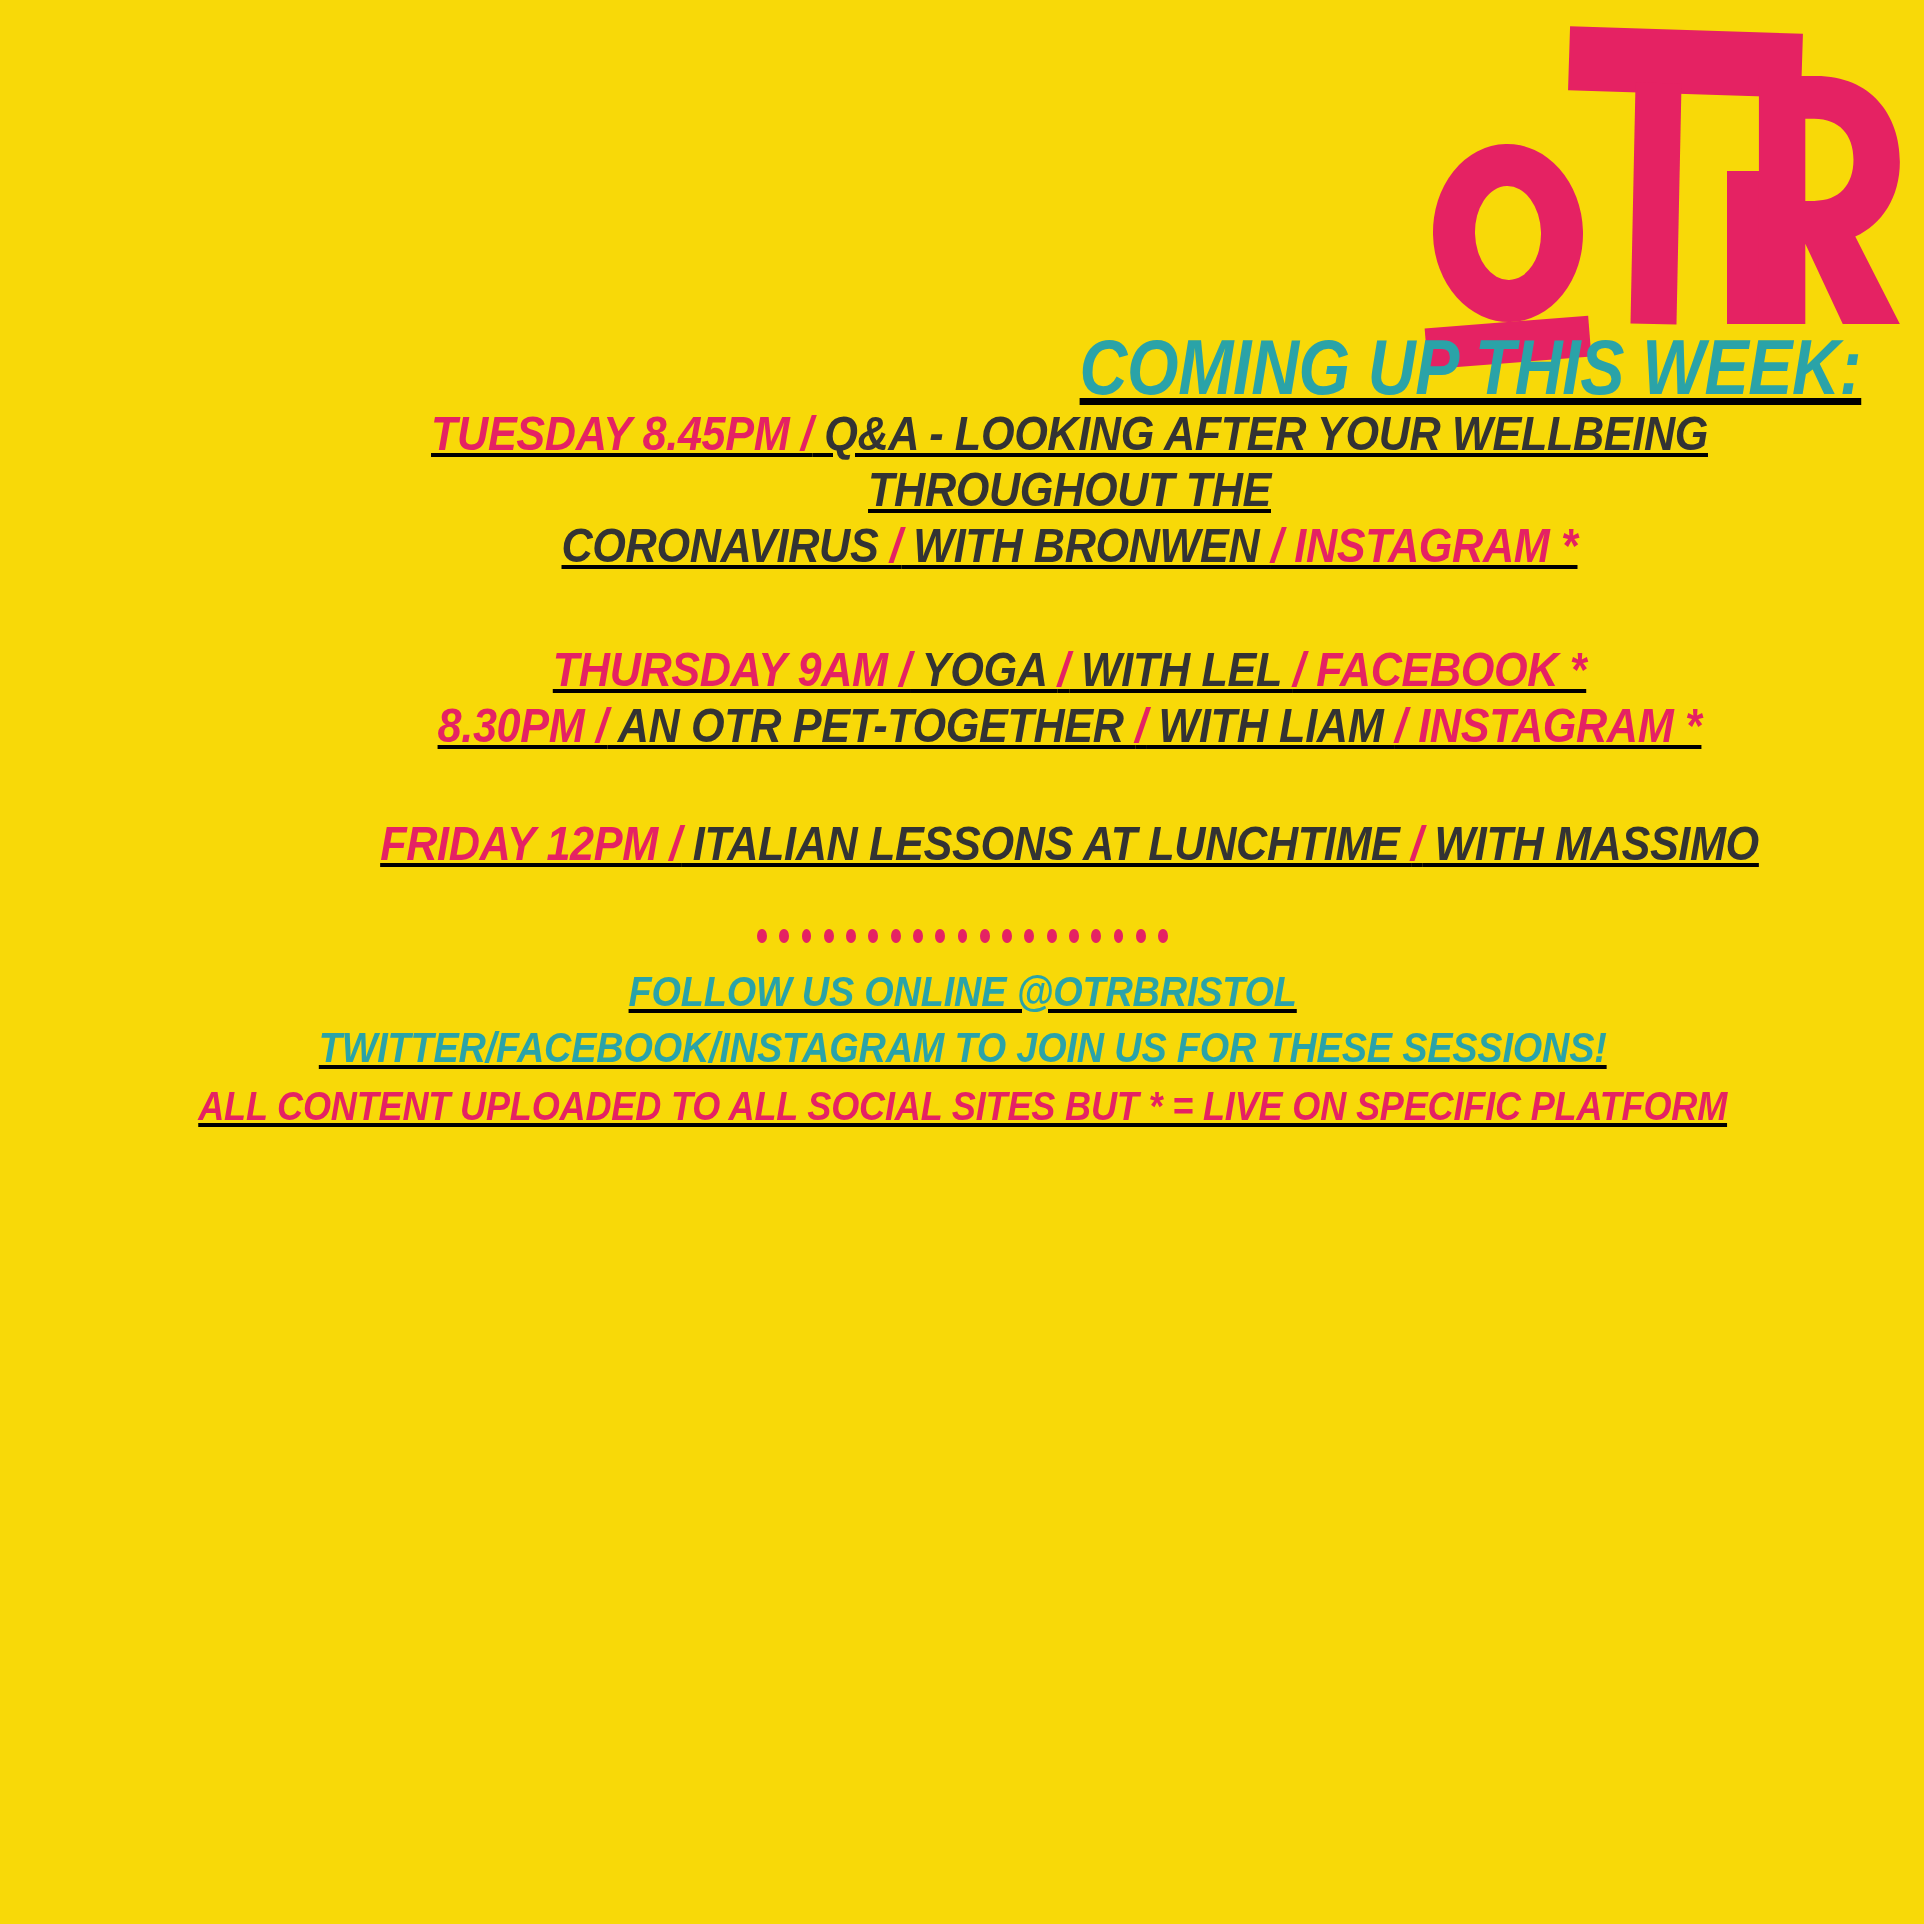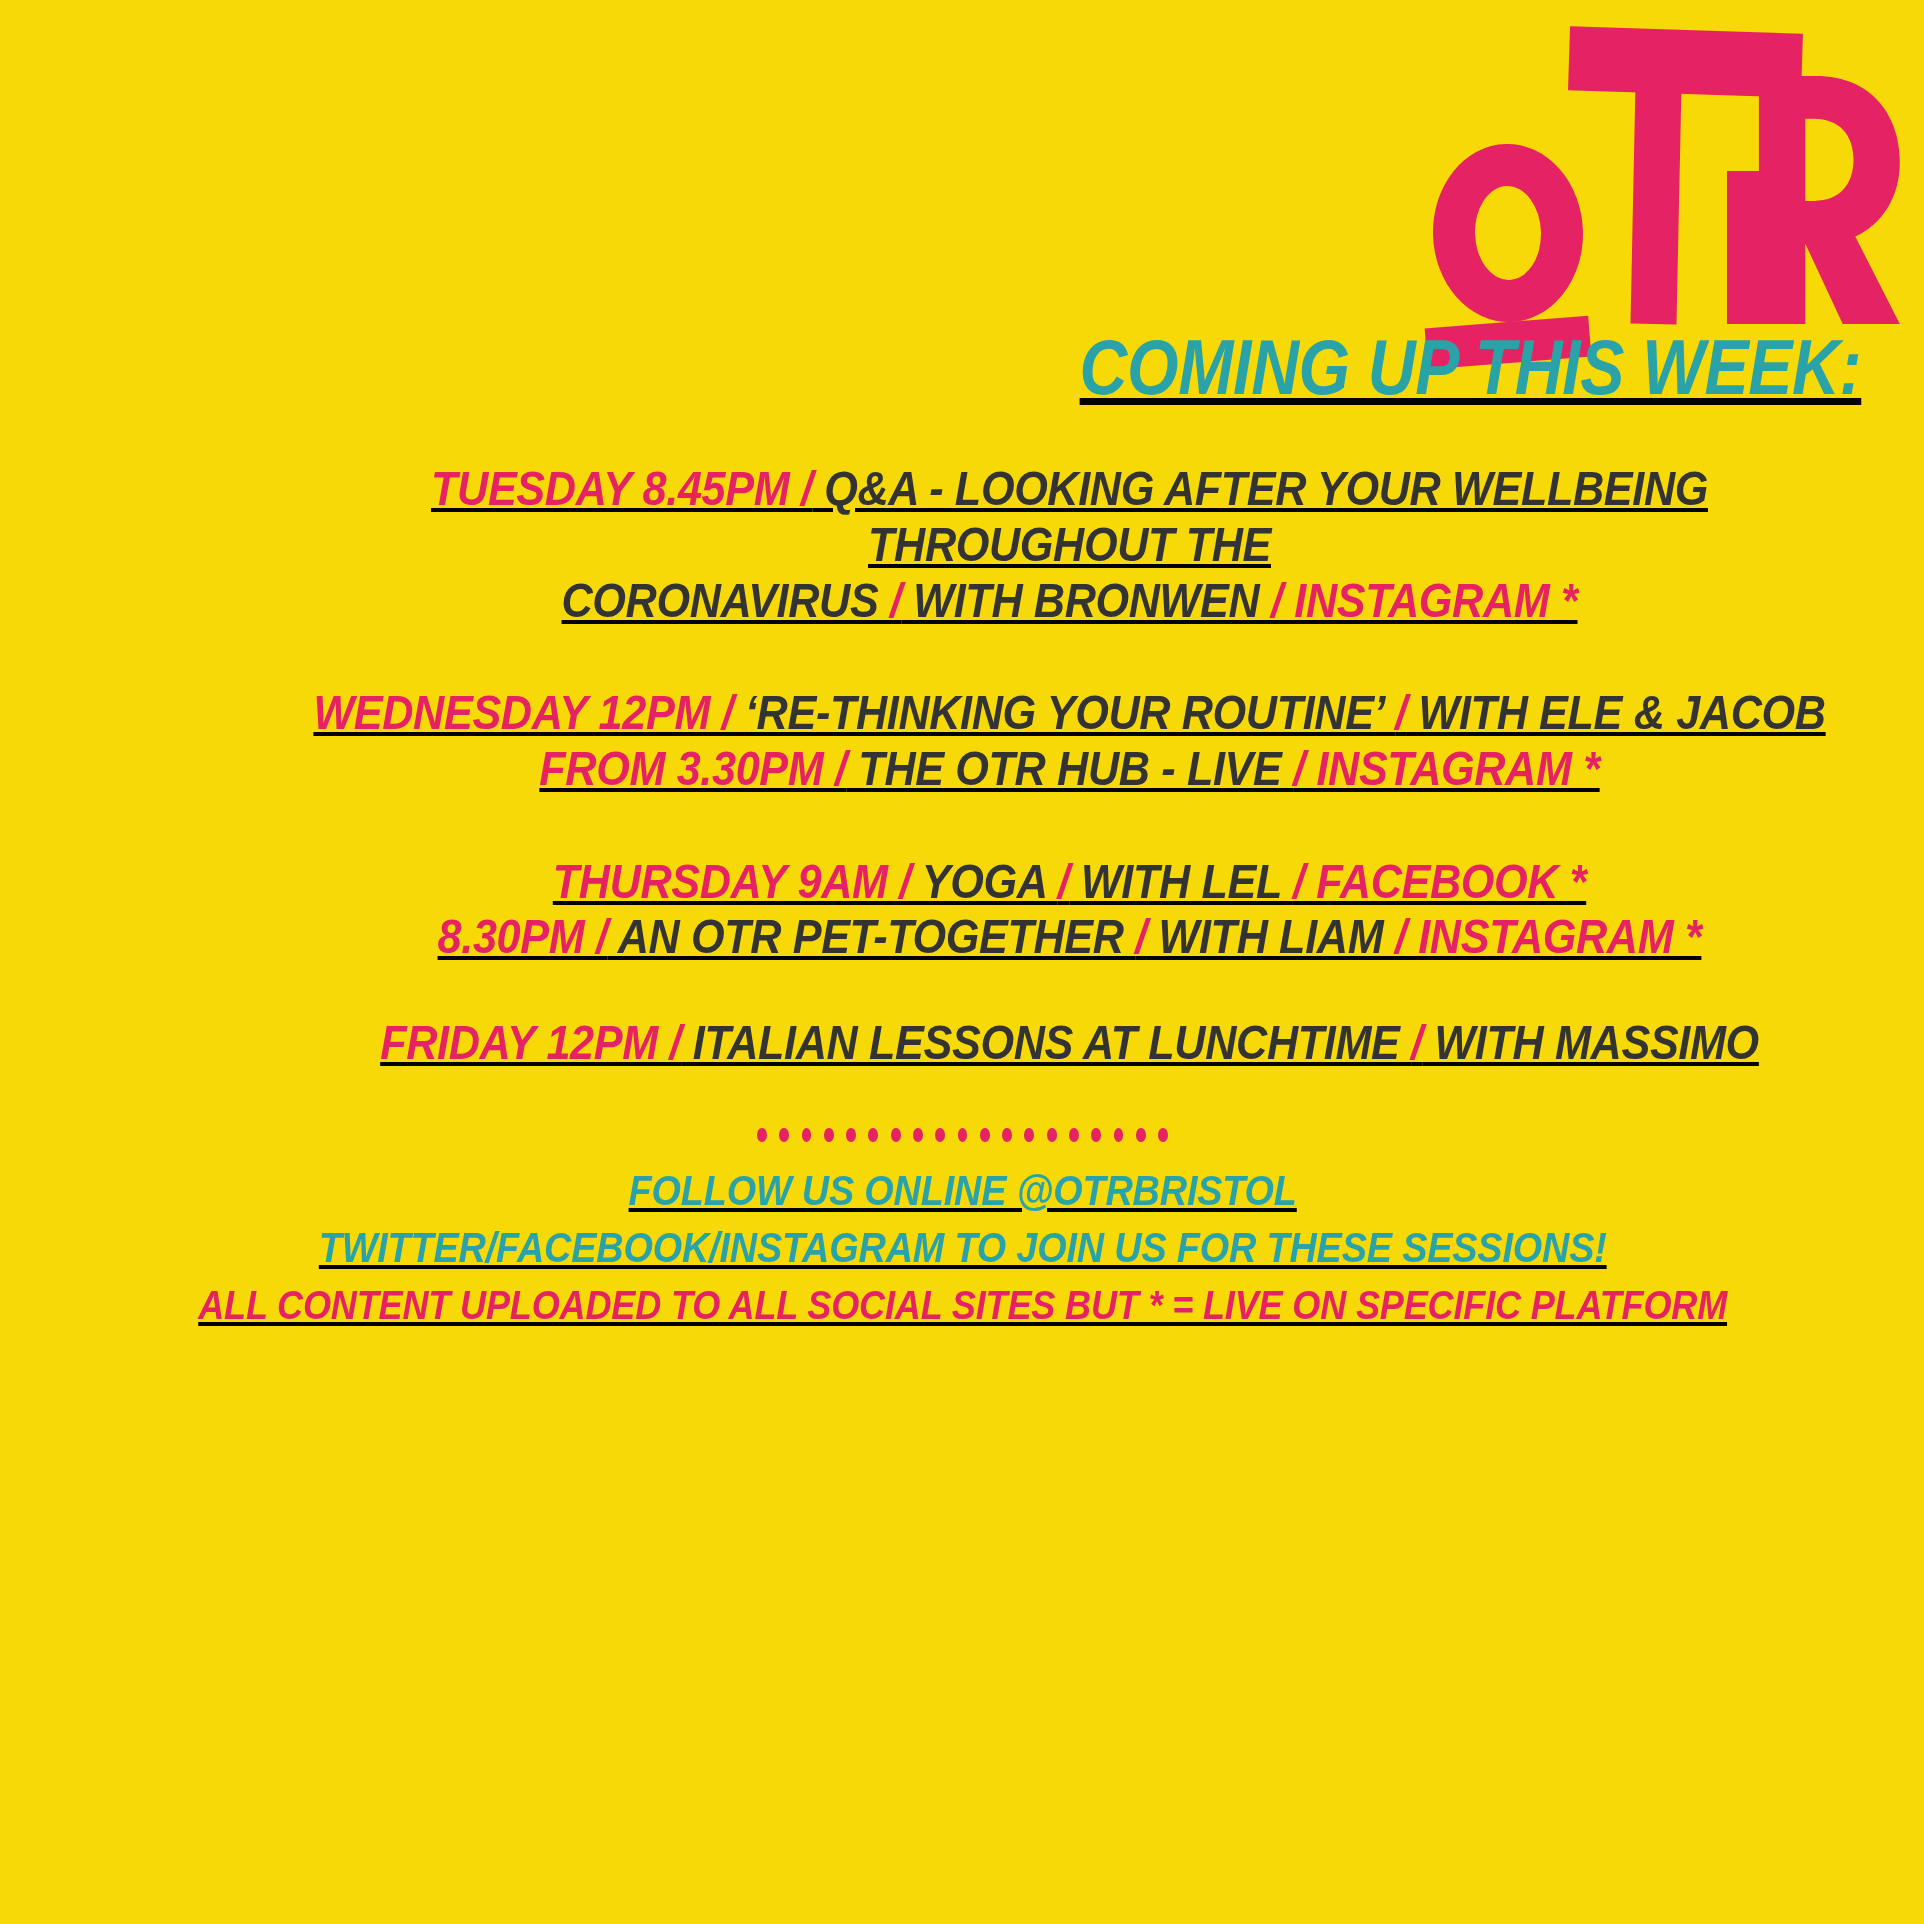--- a/index.html
+++ b/index.html
@@ -102,25 +102,25 @@
     font-weight: 900;
     font-style: italic;
     letter-spacing: -0.4px;
     transform: scaleX(0.86);
     white-space: nowrap;
     text-align: center;
   }
 
   
   .events {
-    margin-top: 55px;
     width: 1711px;
     display: flex;
     flex-direction: column;
     align-items: center;
+    gap: 12px;
   }
   .event {
     width: 100%;
     text-align: center;
     margin-bottom: 50px;
   }
   .event:last-child { margin-bottom: 0; }
   .ev-line {
     font-size: 48px;
     font-weight: 900;
@@ -202,24 +202,20 @@
     </div>
   </div>
 
   <div class="heading">COMING UP THIS WEEK:</div>
 
   <div class="events">
     <div class="event e1">
         <div class="ev-line"><span class="pink">TUESDAY 8.45PM /</span><span class="dark"> Q&amp;A - LOOKING AFTER YOUR WELLBEING THROUGHOUT THE</span></div>
         <div class="ev-line"><span class="dark">CORONAVIRUS </span><span class="pink">/</span><span class="dark"> WITH BRONWEN </span><span class="pink">/ INSTAGRAM *</span></div>
       </div>
-    <div class="event e2">
-        <div class="ev-line"><span class="pink">WEDNESDAY 12PM / </span><span class="dark"> ‘RE-THINKING YOUR ROUTINE’ </span><span class="pink">/</span><span class="dark"> WITH ELE &amp; JACOB</span></div>
-        <div class="ev-line"><span class="pink">FROM 3.30PM /</span><span class="dark"> THE OTR HUB - LIVE </span><span class="pink">/ INSTAGRAM *</span></div>
-      </div>
     <div class="event e3">
         <div class="ev-line"><span class="pink">THURSDAY 9AM /</span><span class="dark"> YOGA </span><span class="pink">/</span><span class="dark"> WITH LEL </span><span class="pink">/ FACEBOOK *</span></div>
         <div class="ev-line"><span class="pink">8.30PM /</span><span class="dark"> AN OTR PET-TOGETHER </span><span class="pink">/</span><span class="dark"> WITH LIAM </span><span class="pink">/ INSTAGRAM *</span></div>
       </div>
     <div class="event e4">
         <div class="ev-line"><span class="pink">FRIDAY 12PM /</span><span class="dark"> ITALIAN LESSONS AT LUNCHTIME </span><span class="pink">/</span><span class="dark"> WITH MASSIMO</span></div>
       </div>
   </div>
 
   <div class="footer">

